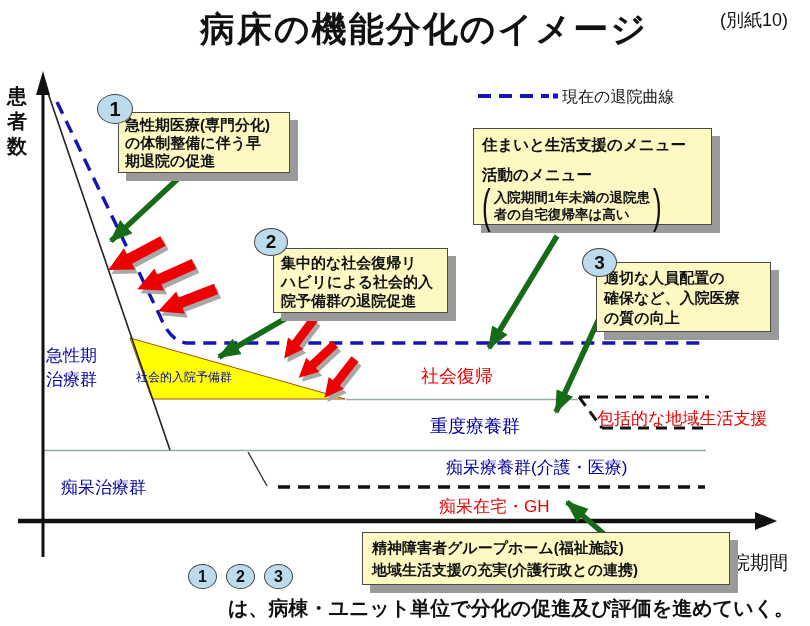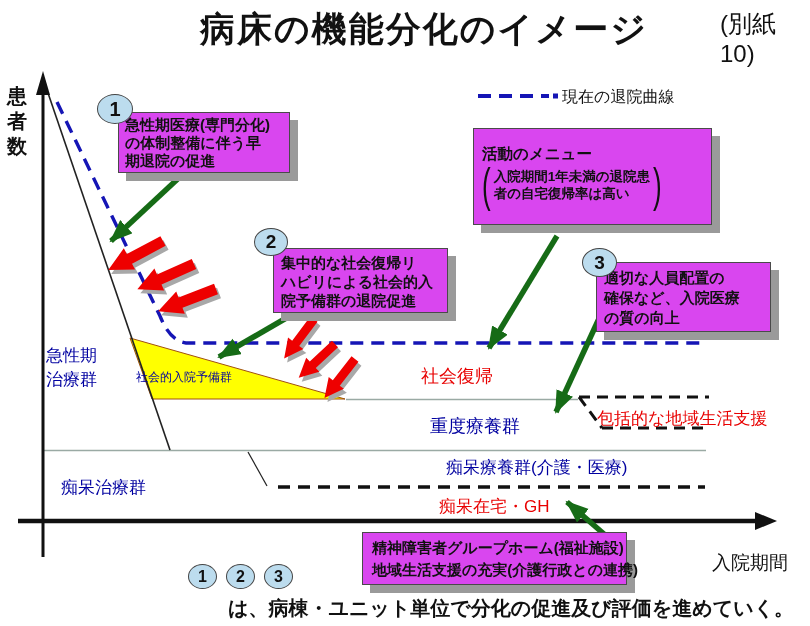--- a/index.html
+++ b/index.html
@@ -1,34 +1,34 @@
 <!DOCTYPE html>
 <html><head>
 <meta charset="utf-8">
 <style>
   html,body{margin:0;padding:0;background:#ffffff;font-family:"Liberation Sans",sans-serif;}
   #stage{position:relative;width:810px;height:626px;background:#ffffff;overflow:hidden;}
   .abs{position:absolute;}
   .jp{font-family:"Liberation Sans",sans-serif;}
   #title{left:168px;top:6px;width:480px;text-align:right;font-size:35px;font-weight:bold;letter-spacing:2px;color:#111;}
-  #corner-note{left:720px;top:8px;font-size:24px;color:#111;}
+  #corner-note{left:720px;top:8px;font-size:18px;color:#111;}
   #y-axis-label{left:7px;top:84px;width:23px;font-size:20px;font-weight:bold;line-height:25px;word-break:break-all;color:#111;}
   #x-axis-label{left:712px;top:550px;font-size:19px;font-weight:500;color:#111;}
   #legend-label{left:562px;top:87px;font-size:16px;font-weight:500;color:#111;}
-  .ybox{background:#d946ef;border:1px solid #4a4a4a;box-shadow:8px 8px 0 #9a9a9a;box-sizing:border-box;color:#111;}
+  .ybox{background:#fef9c3;border:1px solid #4a4a4a;box-shadow:8px 8px 0 #9a9a9a;box-sizing:border-box;color:#111;}
   .ybox .ln{white-space:nowrap;}
   #callout1{left:118px;top:112px;width:172px;height:61px;padding:3px 6px;font-size:15px;font-weight:bold;line-height:18px;}
   #callout2{left:273px;top:248px;width:175px;height:65px;padding:4px 7px;font-size:15px;font-weight:bold;line-height:19px;}
   #callout3{left:596px;top:262px;width:175px;height:70px;padding:5px 7px;font-size:15px;font-weight:bold;line-height:20px;}
   #menu-box{left:473px;top:128px;width:239px;height:97px;padding:6px 8px;font-size:15.5px;font-weight:bold;}
   #menu-box .ln2{margin-top:9px;}
   #menu-bracket{display:flex;align-items:center;margin-top:3px;}
   .paren{font-size:26px;font-weight:400;transform:scaleY(1.75);display:inline-block;line-height:1;color:#111;}
   #menu-bracket .blines{font-size:13.5px;font-weight:bold;line-height:17px;margin:0 3px;white-space:nowrap;}
-  #bottom-box{left:362px;top:532px;width:265px;height:53px;padding:4px 9px;font-size:15px;font-weight:bold;line-height:22px;}
+  #bottom-box{left:362px;top:532px;width:368px;height:53px;padding:4px 9px;font-size:15px;font-weight:bold;line-height:22px;}
   .circle-num{background:#bcdcee;border:1.6px solid #444;border-radius:50%;display:flex;align-items:center;justify-content:center;font-weight:bold;color:#111;box-sizing:border-box;}
   #circle1{left:97px;top:94px;width:36px;height:30px;font-size:20px;}
   #circle2{left:254px;top:228px;width:34px;height:28px;font-size:19px;}
   #circle3{left:582px;top:248px;width:35px;height:29px;font-size:19px;}
   .fcircle{width:29px;height:25px;font-size:16px;}
   #fc1{left:188px;top:564px;} #fc2{left:226px;top:564px;} #fc3{left:264px;top:564px;}
   #footer-text{left:228px;top:595px;font-size:20px;font-weight:bold;color:#111;white-space:nowrap;}
   .rlabel{font-weight:normal;white-space:nowrap;}
   .navy{color:#0000a0;} .red{color:#e80000;}
   #lbl-acute{left:46px;top:344px;font-size:17px;line-height:24px;}
@@ -123,20 +123,21 @@
   <div class="abs circle-num" id="circle2">2</div>
 
   <div class="abs jp ybox" id="callout3">
     <div class="ln">適切な人員配置の</div>
     <div class="ln">確保など、入院医療</div>
     <div class="ln">の質の向上</div>
   </div>
   <div class="abs circle-num" id="circle3">3</div>
 
   <div class="abs jp ybox" id="menu-box">
+    <div class="ln">住まいと生活支援のメニュー</div>
     <div class="ln ln2">活動のメニュー</div>
     <div id="menu-bracket">
       <span class="paren">(</span>
       <span class="blines">
         <div>入院期間1年未満の退院患</div>
         <div>者の自宅復帰率は高い</div>
       </span>
       <span class="paren">)</span>
     </div>
   </div>

